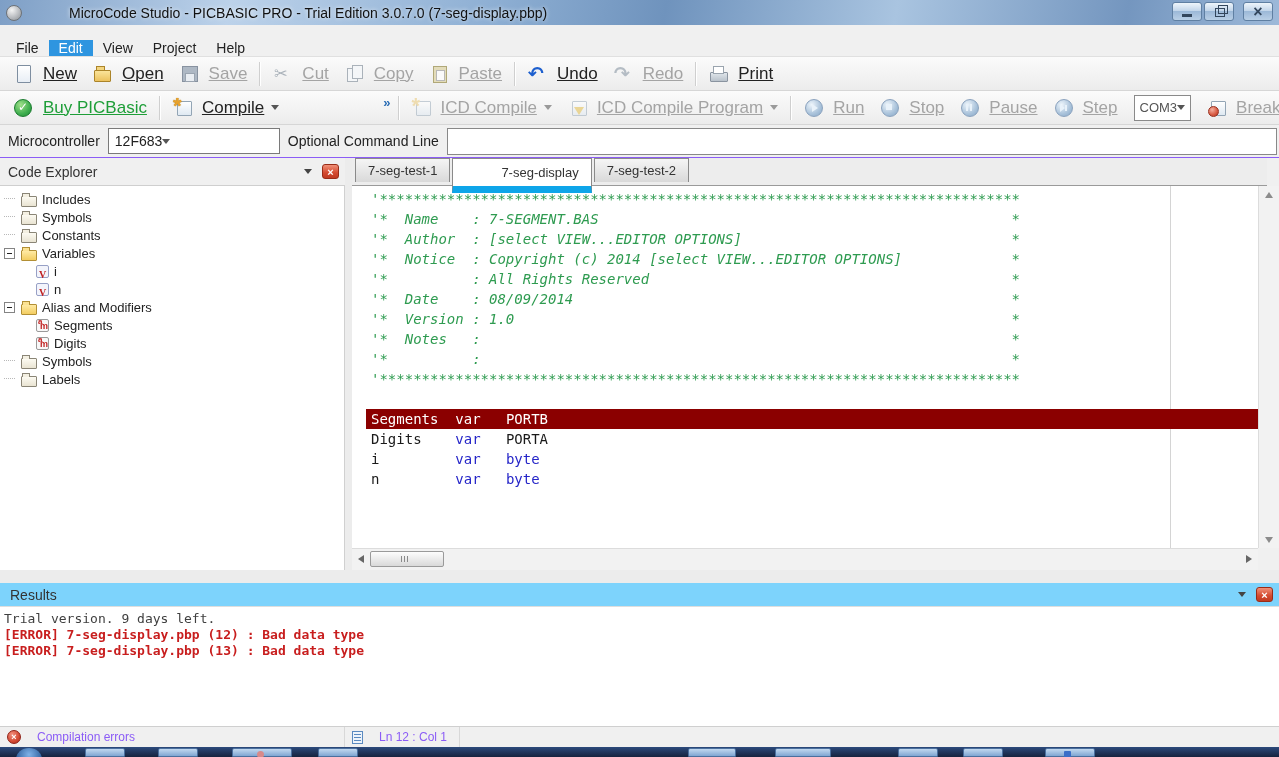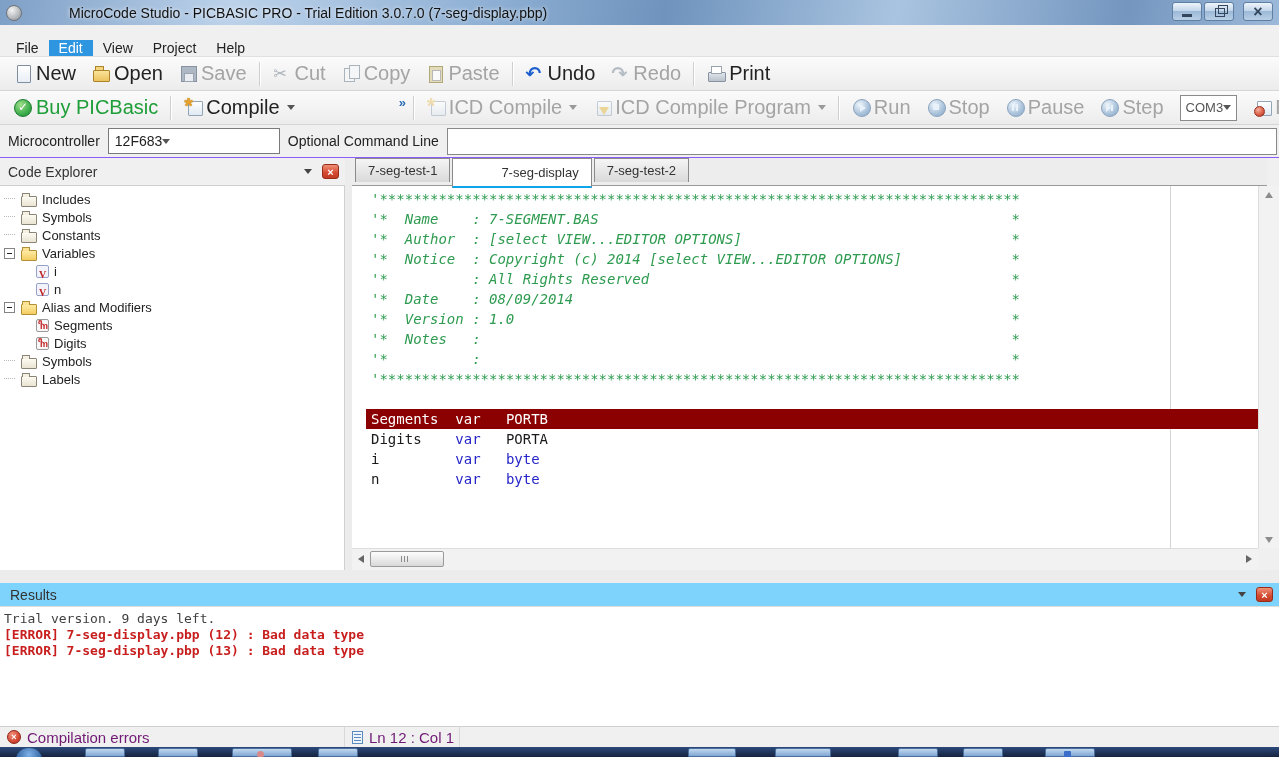--- a/index.html
+++ b/index.html
@@ -28,21 +28,21 @@
     border-bottom:1px solid #e0e0e0;display:flex;align-items:flex-end;padding-left:6px;box-sizing:border-box;}
   .menu-item{padding:0 10px;font-size:14px;color:#222;display:flex;align-items:center;}
   .menu-item.active{background:#2e95e0;color:#fff;}
 
   
   .toolbar{position:absolute;left:0;width:100%;height:34px;background:linear-gradient(#fbfbfb,#ececec);
     border-bottom:1px solid #d6d6d6;display:flex;align-items:center;padding-left:6px;box-sizing:border-box;}
   #toolbar1{top:57px;}
   #toolbar2{top:91px;}
   .tb-btn{display:flex;align-items:center;padding:0 8px;height:28px;border-radius:3px;cursor:default;}
-  .tb-label{font-size:20px;color:#222;margin-left:2px;white-space:nowrap;}
+  .tb-label{font-size:17px;color:#222;margin-left:9px;white-space:nowrap;text-decoration:underline;}
   .tb-btn.disabled .tb-label{color:#a4a4a4;}
   .tb-btn.buy .tb-label{color:#1e9e38;}
   .tb-sep{width:1px;height:24px;background:#cfcfcf;border-right:1px solid #fff;margin:0 4px;flex:none;}
   .tb-chevron{font-size:13px;color:#2a6db5;font-weight:bold;margin:0 3px 10px 96px;}
   .dd-arrow{width:0;height:0;border-left:4px solid transparent;border-right:4px solid transparent;
     border-top:5px solid #555;margin-left:7px;}
   .tb-btn.disabled .dd-arrow{border-top-color:#9a9a9a;}
   .tb-combo{width:88px;height:24px;background:#fff;border:1px solid #8a8a8a;display:flex;align-items:center;
     justify-content:space-between;padding:0 5px;margin:0 8px;font-size:13px;color:#555;}
   .combo-arrow{width:0;height:0;border-left:4px solid transparent;border-right:4px solid transparent;border-top:5px solid #555;}
@@ -120,21 +120,21 @@
   .hdr-dd{width:0;height:0;border-left:4px solid transparent;border-right:4px solid transparent;
     border-top:5px solid #444;margin-right:10px;}
   .hdr-close{width:17px;height:15px;border-radius:3px;background:linear-gradient(#f09078,#d44a30 60%,#c03a22);
     border:1px solid #992c18;color:#fff;font-size:11px;font-weight:bold;text-align:center;line-height:14px;
     margin-right:6px;box-sizing:border-box;}
   #vsplit{position:absolute;left:345px;top:158px;width:7px;height:412px;background:#ececec;}
   #tabstrip{position:absolute;left:352px;top:158px;right:12px;height:28px;background:#ededed;
     border-bottom:1px solid #9a9a9a;box-sizing:border-box;display:flex;align-items:flex-start;padding-left:3px;}
   .tab{height:23px;display:flex;align-items:center;padding:0 12px;font-size:13px;color:#333;
     background:linear-gradient(#f5f5f5,#d9d9d9);border:1px solid #8a8a8a;border-bottom:none;margin-right:2px;}
-  .tab.active{height:27px;background:#fff;margin-bottom:-1px;border-bottom:2px solid #0ea5e9;z-index:3;padding-left:48px;}
+  .tab.active{height:27px;background:#fff;margin-bottom:-1px;border-bottom:7px solid #0ea5e9;z-index:3;padding-left:48px;}
 
   
   #tree{position:absolute;left:0;top:186px;width:345px;height:384px;background:#fff;
     border-right:1px solid #d0d0d0;box-sizing:border-box;overflow:hidden;padding-top:4px;}
   .tree-item{display:flex;align-items:center;height:18px;font-size:13px;color:#222;white-space:nowrap;}
   .tree-item .lbl{margin-left:5px;}
   .tw{flex:none;}
   .expander{width:9px;height:9px;border:1px solid #848484;background:#fff;margin-left:4px;position:relative;box-sizing:content-box;}
   .expander::before{content:"";position:absolute;left:2px;top:4px;width:5px;height:1px;background:#222;}
   .tree-dots{width:11px;height:1px;border-top:1px dotted #b8b8b8;margin-left:4px;}
@@ -196,21 +196,21 @@
   .res-line{height:16px;line-height:16px;white-space:pre;}
   .res-info{color:#404040;}
   .res-error{color:#c81e1e;font-weight:bold;}
 
   
   #statusbar{position:absolute;left:0;top:726px;width:100%;height:21px;background:#f0f0f0;
     border-top:1px solid #cfcfcf;box-sizing:border-box;display:flex;align-items:center;}
   .sb-panel{height:100%;display:flex;align-items:center;border-right:1px solid #d8d8d8;box-sizing:border-box;}
   #sb-p1{width:345px;}
   #sb-p2{width:115px;}
-  .sb-text{font-size:15px;color:#701a75;margin-left:6px;white-space:nowrap;}
+  .sb-text{font-size:12px;color:#8b5cf6;margin-left:16px;white-space:nowrap;}
   .i-error-circle{width:14px;height:14px;border-radius:50%;margin-left:7px;flex:none;
     background:radial-gradient(circle at 35% 30%,#f2907e,#d34a34 60%,#b03020);border:1px solid #8f2015;
     color:#fff;font-size:9px;font-weight:bold;text-align:center;line-height:13px;box-sizing:border-box;}
   .i-doc{width:11px;height:13px;margin-left:7px;flex:none;background:#eef4fb;border:1px solid #5b8ac0;box-sizing:border-box;position:relative;}
   .i-doc::before{content:"";position:absolute;left:1px;top:2px;width:7px;height:1px;background:#5b8ac0;
     box-shadow:0 3px 0 #5b8ac0,0 6px 0 #5b8ac0;}
 
   
   #taskbar{position:absolute;left:0;top:747px;width:100%;height:10px;
     background:linear-gradient(#2c4a7c,#16233e);overflow:hidden;}

